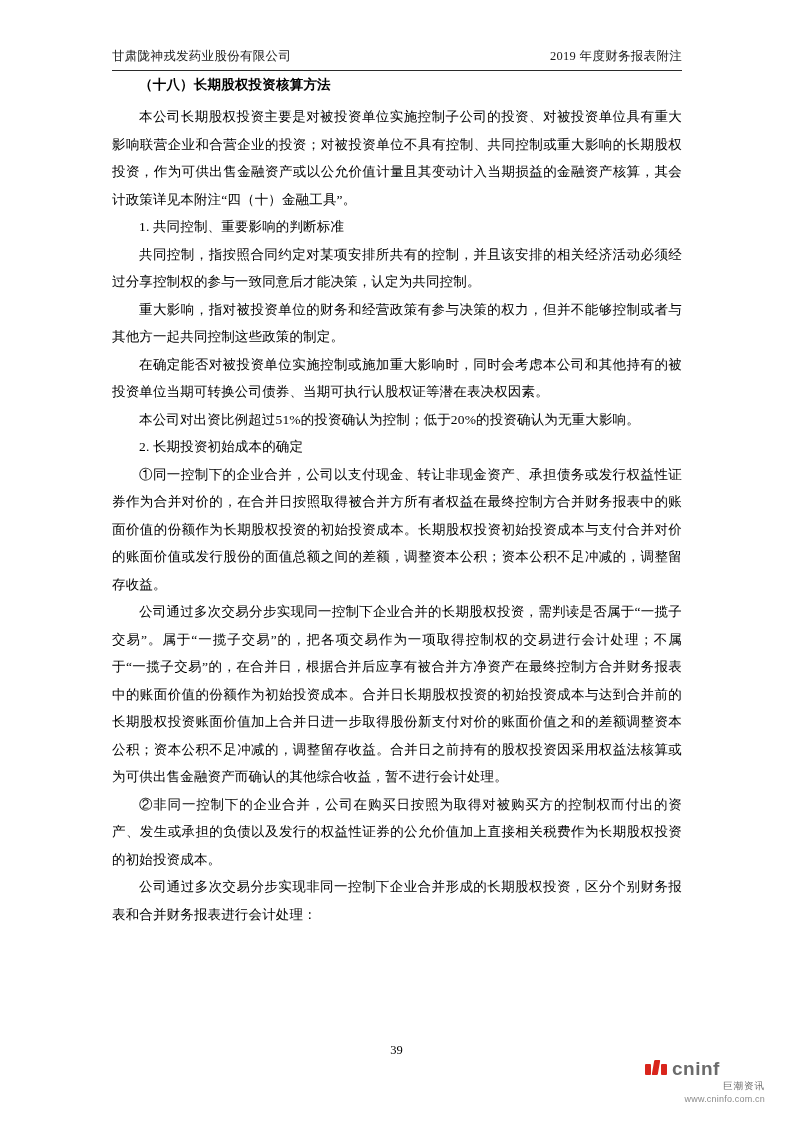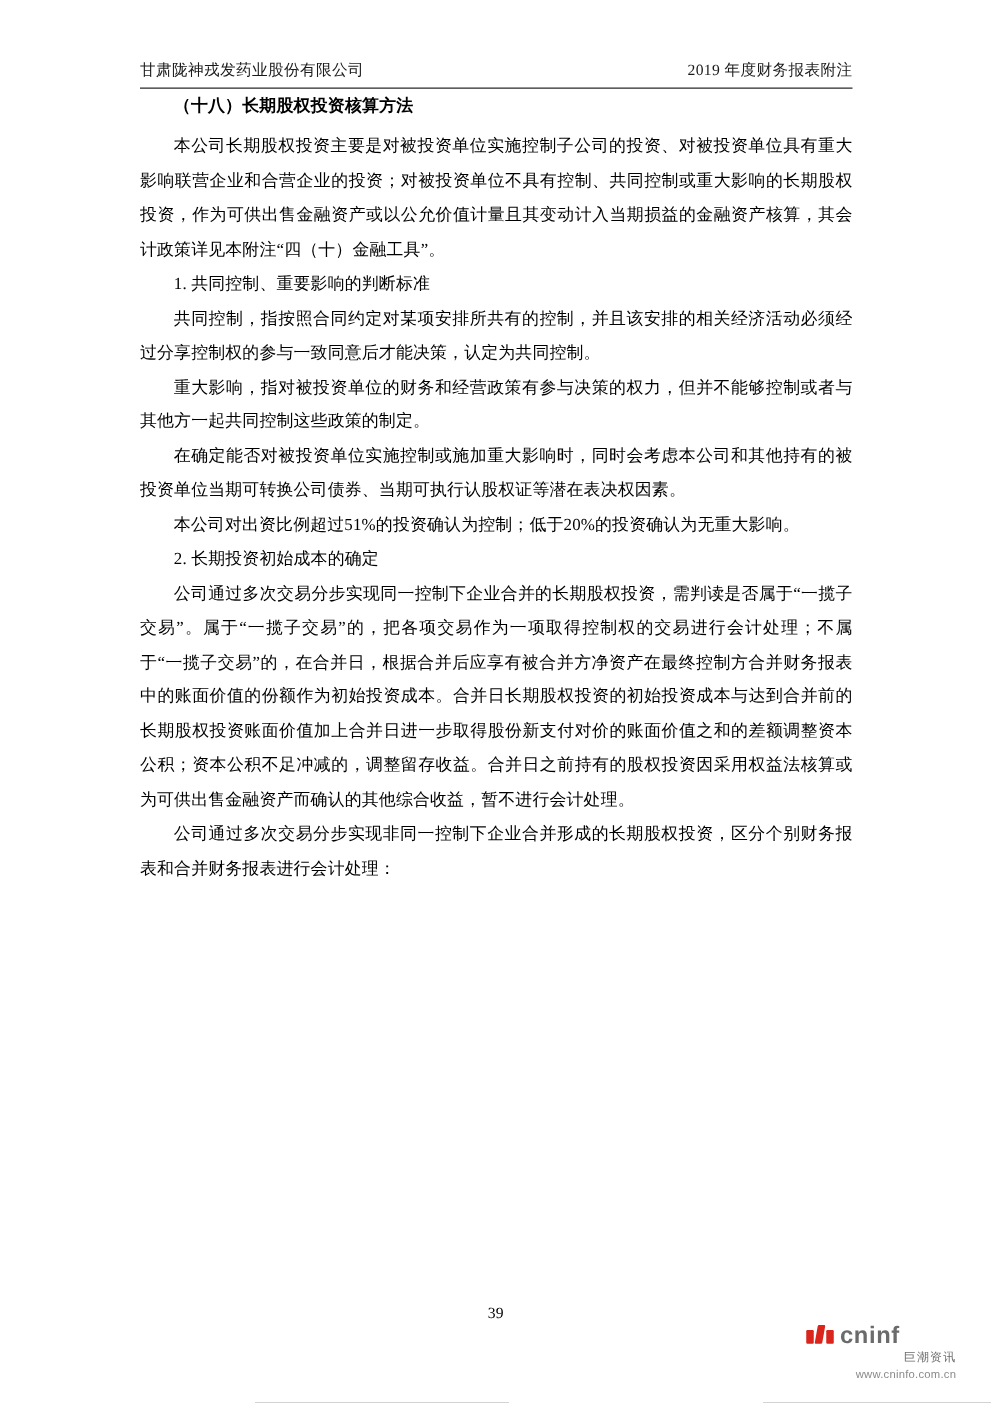--- a/index.html
+++ b/index.html
@@ -136,21 +136,23 @@
 
   <div class="content">
     <h2 class="sec-title">（十八）长期股权投资核算方法</h2>
     <p class="para">本公司长期股权投资主要是对被投资单位实施控制子公司的投资、对被投资单位具有重大影响联营企业和合营企业的投资；对被投资单位不具有控制、共同控制或重大影响的长期股权投资，作为可供出售金融资产或以公允价值计量且其变动计入当期损益的金融资产核算，其会计政策详见本附注“四（十）金融工具”。</p>
     <p class="para">1. 共同控制、重要影响的判断标准</p>
     <p class="para">共同控制，指按照合同约定对某项安排所共有的控制，并且该安排的相关经济活动必须经过分享控制权的参与一致同意后才能决策，认定为共同控制。</p>
     <p class="para">重大影响，指对被投资单位的财务和经营政策有参与决策的权力，但并不能够控制或者与其他方一起共同控制这些政策的制定。</p>
     <p class="para">在确定能否对被投资单位实施控制或施加重大影响时，同时会考虑本公司和其他持有的被投资单位当期可转换公司债券、当期可执行认股权证等潜在表决权因素。</p>
     <p class="para">本公司对出资比例超过51%的投资确认为控制；低于20%的投资确认为无重大影响。</p>
     <p class="para">2. 长期投资初始成本的确定</p>
+    <p class="para">①同一控制下的企业合并，公司以支付现金、转让非现金资产、承担债务或发行权益性证券作为合并对价的，在合并日按照取得被合并方所有者权益在最终控制方合并财务报表中的账面价值的份额作为长期股权投资的初始投资成本。长期股权投资初始投资成本与支付合并对价的账面价值或发行股份的面值总额之间的差额，调整资本公积；资本公积不足冲减的，调整留存收益。</p>
     <p class="para">公司通过多次交易分步实现同一控制下企业合并的长期股权投资，需判读是否属于“一揽子交易”。属于“一揽子交易”的，把各项交易作为一项取得控制权的交易进行会计处理；不属于“一揽子交易”的，在合并日，根据合并后应享有被合并方净资产在最终控制方合并财务报表中的账面价值的份额作为初始投资成本。合并日长期股权投资的初始投资成本与达到合并前的长期股权投资账面价值加上合并日进一步取得股份新支付对价的账面价值之和的差额调整资本公积；资本公积不足冲减的，调整留存收益。合并日之前持有的股权投资因采用权益法核算或为可供出售金融资产而确认的其他综合收益，暂不进行会计处理。</p>
+    <p class="para">②非同一控制下的企业合并，公司在购买日按照为取得对被购买方的控制权而付出的资产、发生或承担的负债以及发行的权益性证券的公允价值加上直接相关税费作为长期股权投资的初始投资成本。</p>
     <p class="para">公司通过多次交易分步实现非同一控制下企业合并形成的长期股权投资，区分个别财务报表和合并财务报表进行会计处理：</p>
   </div>
 
   <div class="page-number">39</div>
 
   <div class="footer-logo">
     <div class="logo-row">
       <span class="logo-mark">
         <span class="bar b1"></span>
         <span class="bar b2"></span>

